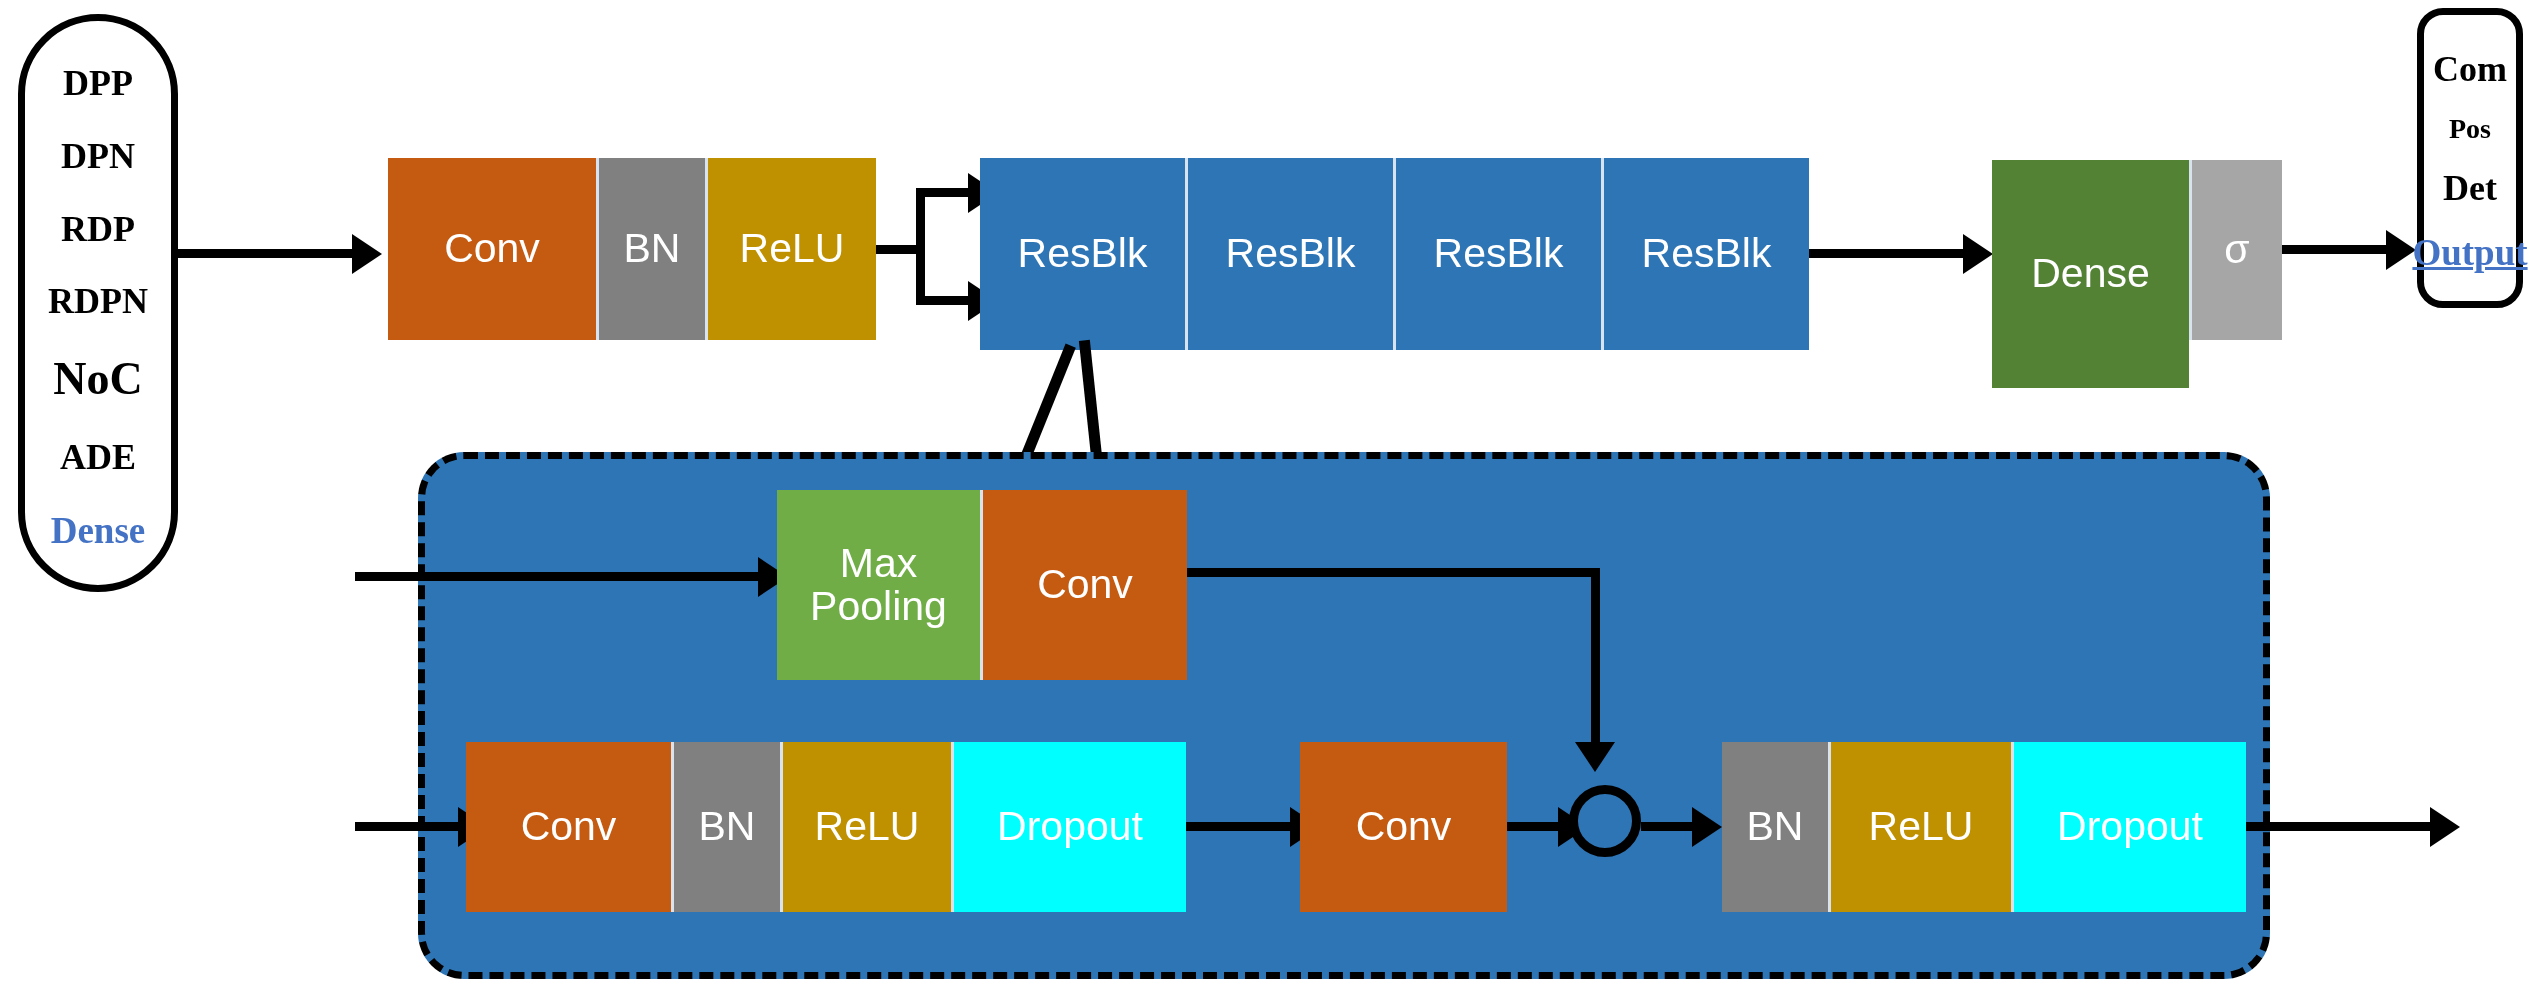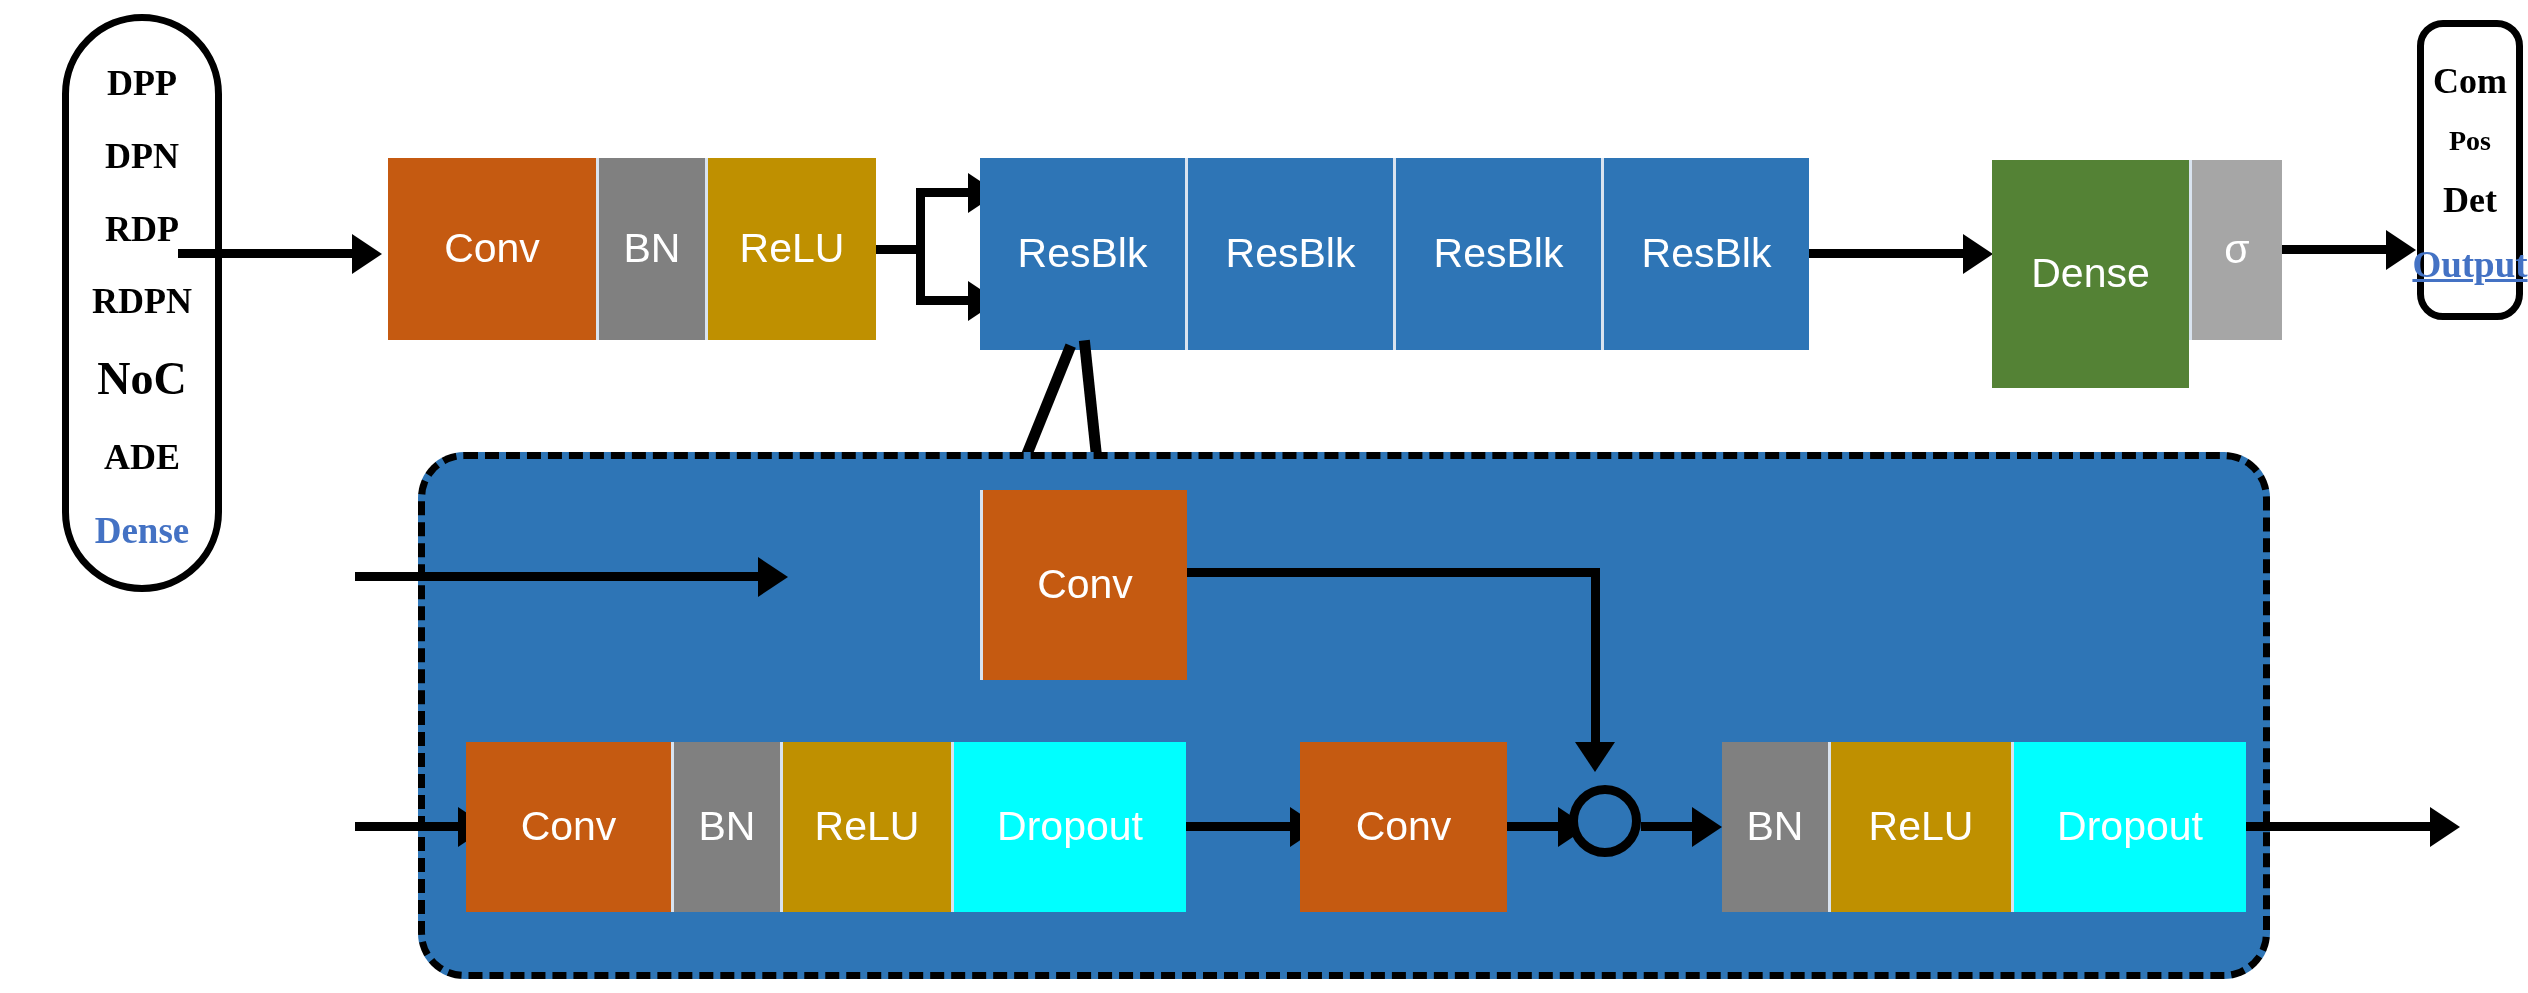--- a/index.html
+++ b/index.html
@@ -38,21 +38,21 @@
         background:#2E75B6;box-sizing:border-box;}
   .dash{position:absolute;background:#000000;transform-origin:center center;}
   .sep{position:absolute;background:#d9e3ef;width:3px;}
 </style>
 </head>
 <body>
 
 <div class="stage">
 
   <div class="capsule" style="left:18px;top:14px;width:160px;height:578px;border-radius:80px;
-              padding:26px 0 18px 0;margin-left:44px;">
+              padding:26px 0 18px 0;">
     <div class="row" style="font-size:36px;">DPP</div>
     <div class="row" style="font-size:36px;">DPN</div>
     <div class="row" style="font-size:36px;">RDP</div>
     <div class="row" style="font-size:36px;">RDPN</div>
     <div class="row" style="font-size:46px;">NoC</div>
     <div class="row" style="font-size:36px;">ADE</div>
     <div class="row" style="font-size:37px;color:#4472C4;">Dense</div>
   </div>
 
   <div class="hline" style="left:178px;top:249px;width:180px;"></div>
@@ -100,38 +100,42 @@
     <span>Dense</span>
   </div>
   <div class="sep" style="left:2189px;top:160px;height:180px;"></div>
   <div class="blk" style="left:2192px;top:160px;width:90px;height:180px;background:#A6A6A6;font-size:41px;">
     <span>σ</span>
   </div>
 
   <div class="hline" style="left:2282px;top:245px;width:110px;"></div>
   <div class="arrowR" style="left:2386px;top:230px;"></div>
 
-  <div class="capsule" style="left:2417px;top:20px;width:106px;height:300px;border-radius:26px;
+  <div class="capsule" style="left:2417px;top:8px;width:106px;height:300px;border-radius:26px;
               padding:22px 0 16px 0;">
     <div class="row" style="font-size:36px;">Com</div>
     <div class="row" style="font-size:28px;">Pos</div>
     <div class="row" style="font-size:36px;">Det</div>
     <div class="row" style="font-size:37px;color:#4472C4;text-decoration:underline;">Output</div>
   </div>
 
   <div class="dash" style="left:1036px;top:340px;width:11px;height:156px;
               transform:rotate(22deg);"></div>
   <div class="dash" style="left:1087px;top:340px;width:11px;height:156px;
               transform:rotate(-6deg);"></div>
 
   <div class="panel" style="left:418px;top:452px;width:1852px;height:527px;"></div>
 
   <div class="hline" style="left:355px;top:572px;width:410px;"></div>
   <div class="arrowR" style="left:758px;top:557px;"></div>
 
+  <div class="blk" style="left:777px;top:490px;width:203px;height:190px;background:#70AD47;font-size:41px;">
+    <span>Max
+Pooling</span>
+  </div>
   <div class="sep" style="left:980px;top:490px;height:190px;"></div>
   <div class="blk" style="left:983px;top:490px;width:204px;height:190px;background:#C55A11;font-size:41px;">
     <span>Conv</span>
   </div>
 
   <div class="hline" style="left:1187px;top:568px;width:413px;"></div>
   <div class="vline" style="left:1591px;top:568px;height:178px;"></div>
   <div class="arrowD" style="left:1575px;top:742px;"></div>
 
   <div class="hline" style="left:355px;top:822px;width:110px;"></div>

